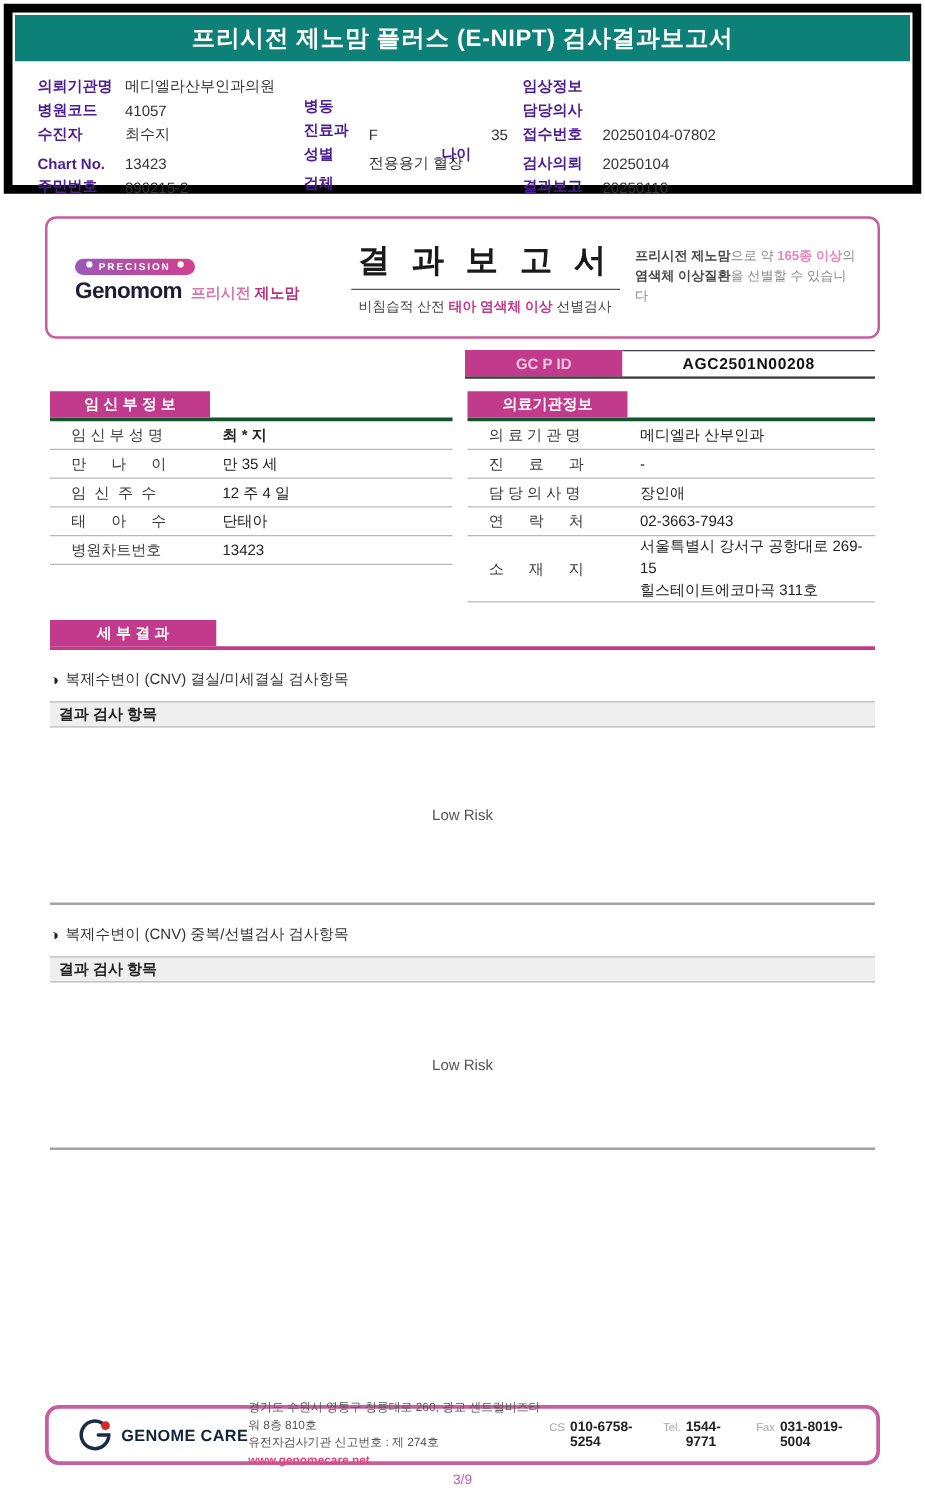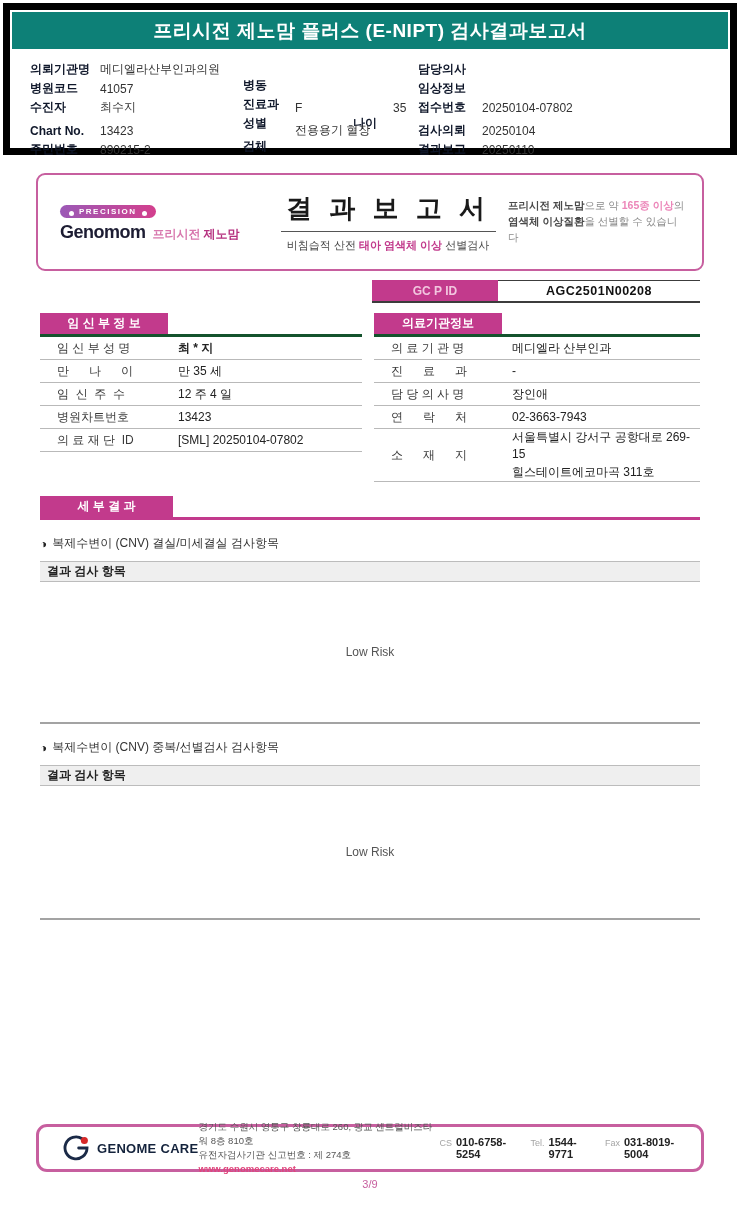--- a/index.html
+++ b/index.html
@@ -11,32 +11,32 @@
   .top-box { margin:3px 3px 0; border:7px solid #000000; height:152px; background:#fff; }
   .title-bar { margin:2px; height:37px; background:#0d8077; display:flex; align-items:center; justify-content:center; }
   .title-bar span { color:#ffffff; font-size:19px; font-weight:bold; letter-spacing:0.5px; }
   .req-info { display:flex; padding:9px 0 0 20px; font-size:12px; }
   .req-col { display:flex; flex-direction:column; }
   .req-col1 { width:213px; }
   .req-col2 { width:175px; }
   .req-col3 { flex:1; }
   .req-row { display:flex; height:19px; align-items:center; }
   .req-row.gap { margin-top:4px; }
-  .req-label { font-weight:bold; color:#0f172a; }
+  .req-label { font-weight:bold; color:#4c1d95; }
   .req-col1 .req-label { width:70px; }
   .req-col2 .req-label { width:52px;margin-top:32px; }
   .req-col3 .req-label { width:64px; }
   .req-value { color:#333; }
   .req-col2 .req-value.v1 { width:58px; }
   .req-label.l2 { width:40px; }
 
   
   .brand-box { margin:18px 36px 0; height:98px; border:2px solid #c75f9f; border-radius:9px; display:flex; align-items:center; padding:0 16px 0 22px; }
   .brand-block { width:208px; }
-  .precision-pill { display:inline-flex; align-items:flex-end; gap:5px; background:linear-gradient(90deg,#9b59b6,#d33f8d); color:#fff; font-size:8px; font-weight:bold; letter-spacing:1.5px; border-radius:9px; padding:2px 9px; }
+  .precision-pill { display:inline-flex; align-items:flex-start; gap:5px; background:linear-gradient(90deg,#9b59b6,#d33f8d); color:#fff; font-size:8px; font-weight:bold; letter-spacing:1.5px; border-radius:9px; padding:2px 9px; }
   .pill-dot { width:5px; height:5px; border-radius:50%; background:#fff; display:inline-block; }
   .brand-line { margin-top:2px; display:flex; align-items:baseline; gap:7px; }
   .brand-name { font-size:18px; font-weight:800; color:#1d1d33; letter-spacing:-0.5px; }
   .brand-kr-light { font-size:12px; font-weight:bold; color:#d878ae; }
   .brand-kr-bold { font-size:12px; font-weight:bold; color:#b5307f; margin-left:-4px; }
   .report-title-block { flex:1; text-align:center; }
   .report-title { font-size:26px; font-weight:bold; color:#1a1a1a; letter-spacing:5px; }
   .report-title-rule { width:215px; margin:5px auto 6px; border-bottom:1px solid #555; }
   .report-subtitle { font-size:11px; color:#444; }
   .report-subtitle .hl { color:#c23a8c; font-weight:bold; }
@@ -134,25 +134,25 @@
             <span class="req-label l2">나이</span>
             <span class="req-value">35</span>
           </div>
         <div class="req-row gap">
             <span class="req-label">검체</span>
             <span class="req-value">전용용기 혈장</span>
           </div>
       </div>
       <div class="req-col req-col3">
         <div class="req-row">
+            <span class="req-label">임상정보</span>
+            <span class="req-value"></span>
+          </div>
+        <div class="req-row">
             <span class="req-label">담당의사</span>
-            <span class="req-value"></span>
-          </div>
-        <div class="req-row">
-            <span class="req-label">임상정보</span>
             <span class="req-value"></span>
           </div>
         <div class="req-row">
             <span class="req-label">접수번호</span>
             <span class="req-value">20250104-07802</span>
           </div>
         <div class="req-row gap">
             <span class="req-label">검사의뢰</span>
             <span class="req-value">20250104</span>
           </div>
@@ -206,26 +206,26 @@
           </div>
         <div class="tbl-row">
             <span class="lbl">만      나      이</span>
             <span class="val">만 35 세</span>
           </div>
         <div class="tbl-row">
             <span class="lbl">임  신  주  수</span>
             <span class="val">12 주 4 일</span>
           </div>
         <div class="tbl-row">
+            <span class="lbl">태      아      수</span>
+            <span class="val">단태아</span>
+          </div>
+        <div class="tbl-row">
             <span class="lbl">병원차트번호</span>
             <span class="val">13423</span>
-          </div>
-        <div class="tbl-row">
-            <span class="lbl">의 료 재 단  ID</span>
-            <span class="val">[SML] 20250104-07802</span>
           </div>
       </div>
       <div class="info-table right">
         <div class="tbl-head">
             <div class="head-box">의료기관정보</div>
           </div>
         <div class="tbl-row">
             <span class="lbl">의 료 기 관 명</span>
             <span class="val">메디엘라 산부인과</span>
           </div>

